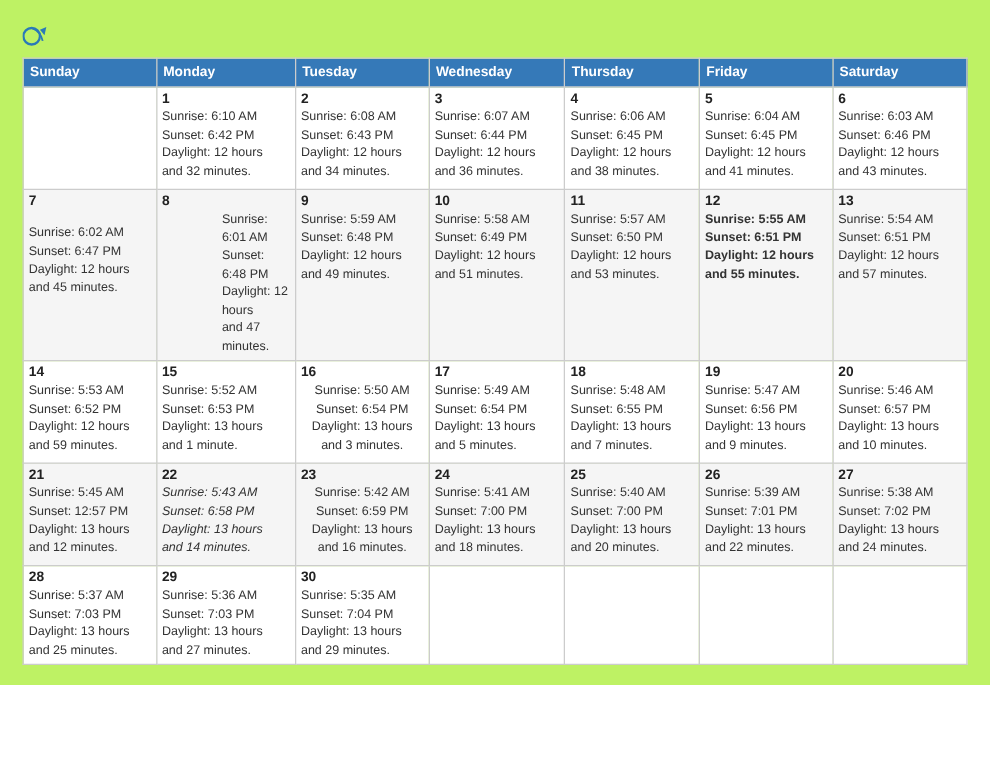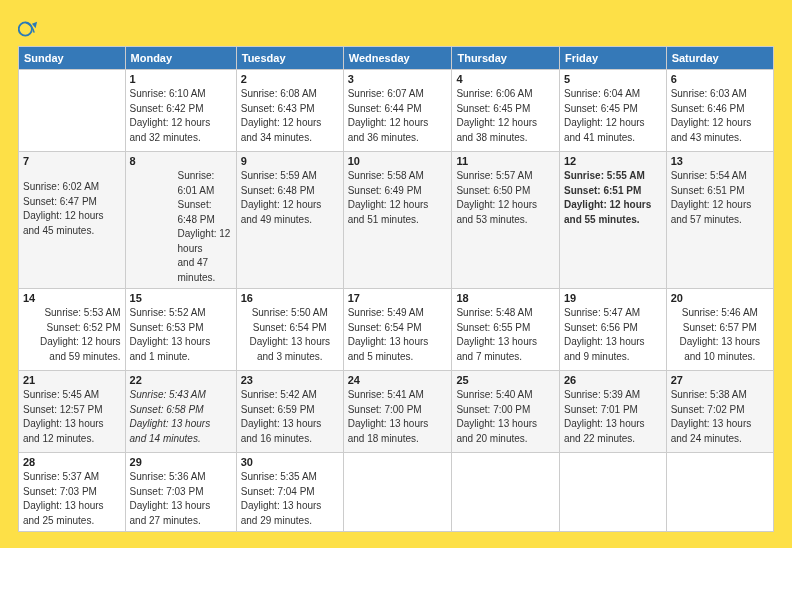--- a/index.html
+++ b/index.html
@@ -7,21 +7,21 @@
       font-family: Arial, sans-serif;
       background: #fff;
       width: 792px;
       height: 612px;
       overflow: hidden;
     }
     .page {
       width: 792px;
       height: 548px;
       padding: 18px 18px 10px 18px;
-      background: #fde047;
+      background: #bef264;
     }
     .header-row {
       display: flex;
       justify-content: space-between;
       align-items: flex-start;
       margin-bottom: 6px;
     }
     .logo {
       display: flex;
       align-items: center;
@@ -228,21 +228,21 @@
             <span class="day-num">13</span>
             <div class="day-info" style="white-space: pre-line;">Sunrise: 5:54 AM
 Sunset: 6:51 PM
 Daylight: 12 hours
 and 57 minutes.</div>
           </td>
         </tr>
         <tr>
           <td>
             <span class="day-num">14</span>
-            <div class="day-info" style="white-space: pre-line; text-align: right;">Sunrise: 5:53 AM
+            <div class="day-info" style="white-space: pre-line;">Sunrise: 5:53 AM
 Sunset: 6:52 PM
 Daylight: 12 hours
 and 59 minutes.</div>
           </td>
           <td>
             <span class="day-num">15</span>
             <div class="day-info" style="white-space: pre-line;">Sunrise: 5:52 AM
 Sunset: 6:53 PM
 Daylight: 13 hours
 and 1 minute.</div>
@@ -270,21 +270,21 @@
           </td>
           <td>
             <span class="day-num">19</span>
             <div class="day-info" style="white-space: pre-line;">Sunrise: 5:47 AM
 Sunset: 6:56 PM
 Daylight: 13 hours
 and 9 minutes.</div>
           </td>
           <td>
             <span class="day-num">20</span>
-            <div class="day-info" style="white-space: pre-line; text-align: center;">Sunrise: 5:46 AM
+            <div class="day-info" style="white-space: pre-line;">Sunrise: 5:46 AM
 Sunset: 6:57 PM
 Daylight: 13 hours
 and 10 minutes.</div>
           </td>
         </tr>
         <tr>
           <td>
             <span class="day-num">21</span>
             <div class="day-info" style="white-space: pre-line;">Sunrise: 5:45 AM
 Sunset: 12:57 PM
@@ -293,21 +293,21 @@
           </td>
           <td>
             <span class="day-num">22</span>
             <div class="day-info" style="white-space: pre-line; font-style: italic;">Sunrise: 5:43 AM
 Sunset: 6:58 PM
 Daylight: 13 hours
 and 14 minutes.</div>
           </td>
           <td>
             <span class="day-num">23</span>
-            <div class="day-info" style="white-space: pre-line;">Sunrise: 5:42 AM
+            <div class="day-info" style="white-space: pre-line; text-align: center;">Sunrise: 5:42 AM
 Sunset: 6:59 PM
 Daylight: 13 hours
 and 16 minutes.</div>
           </td>
           <td>
             <span class="day-num">24</span>
             <div class="day-info" style="white-space: pre-line;">Sunrise: 5:41 AM
 Sunset: 7:00 PM
 Daylight: 13 hours
 and 18 minutes.</div>

